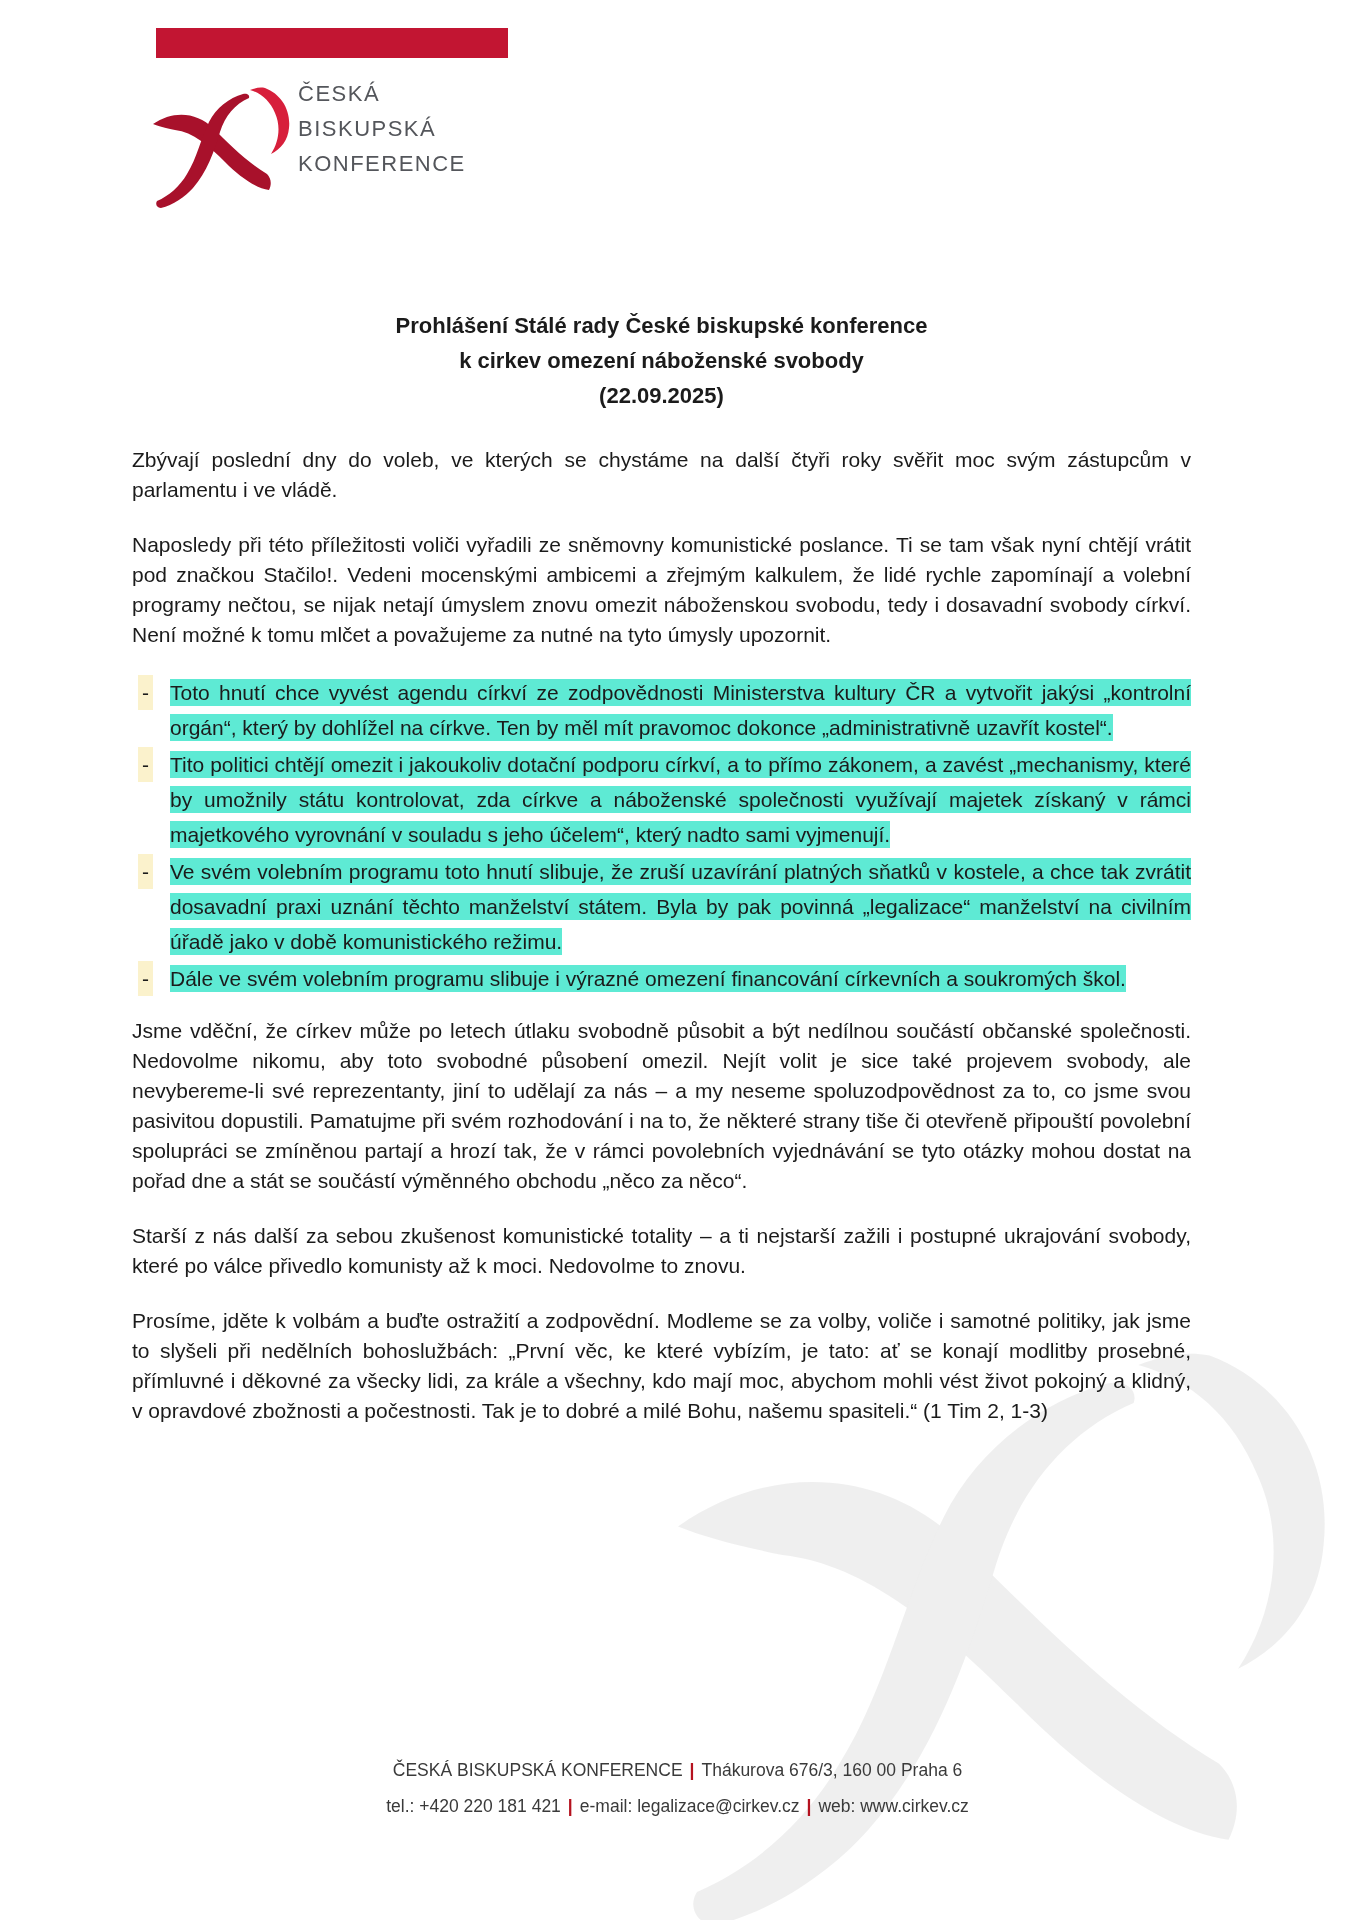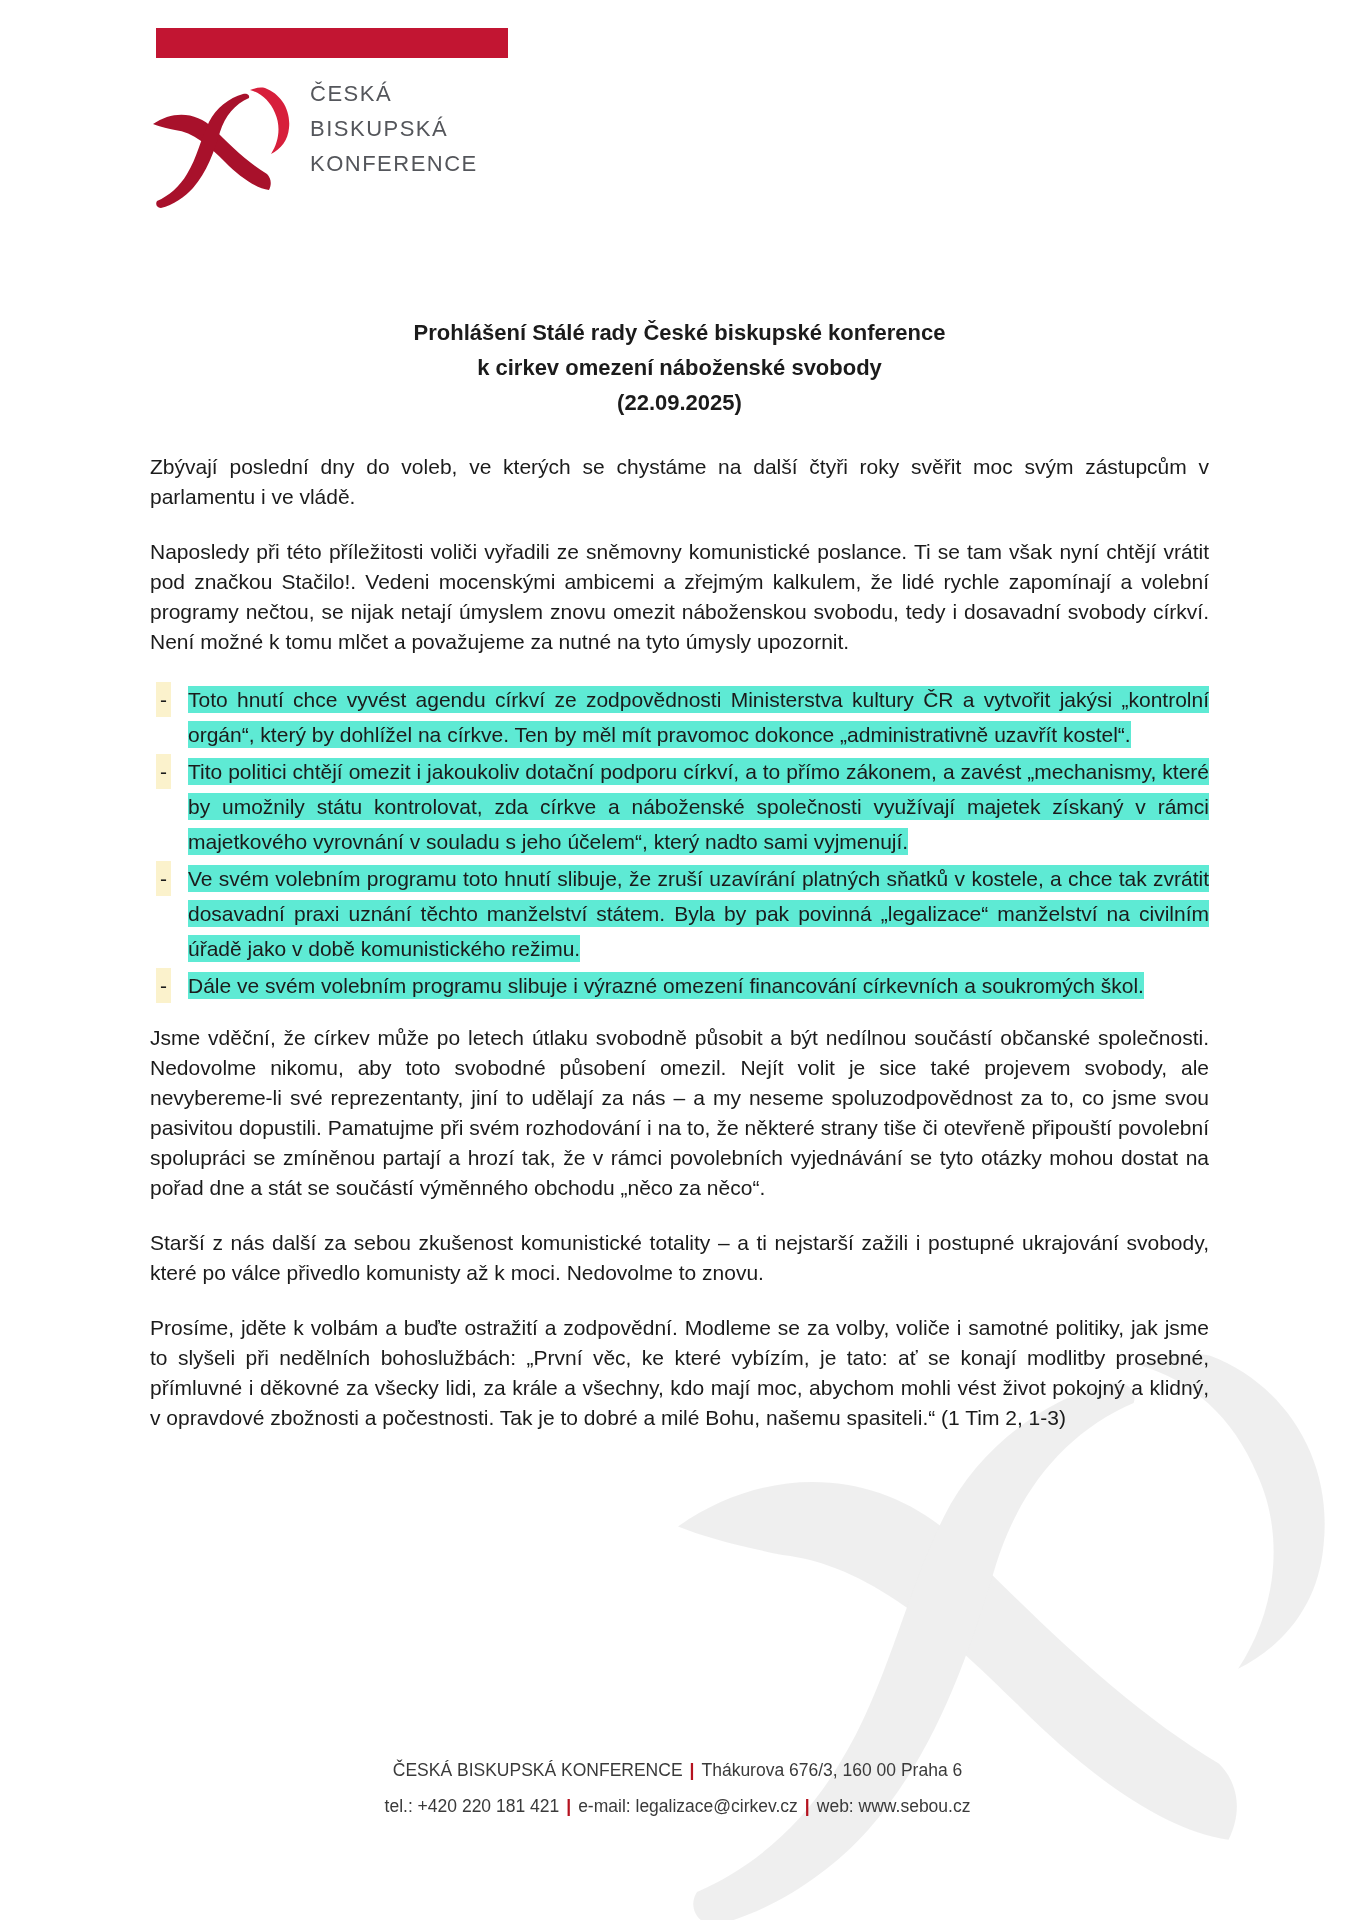--- a/index.html
+++ b/index.html
@@ -8,30 +8,30 @@
     width:1349px;height:1920px;
     background:#ffffff;
     overflow:hidden;
     font-family:"Liberation Sans", sans-serif;
     color:#1b1b1b;
   }
   
   .red-bar{position:absolute;left:156px;top:28px;width:352px;height:30px;background:#C21532;}
   .logo-mark{position:absolute;left:153px;top:86px;width:138px;height:127px;}
   .wordmark{
-    position:absolute;left:310px;top:76px;
+    position:absolute;left:298px;top:76px;
     font-size:22px;line-height:35px;letter-spacing:1.5px;
     color:#54565B;
   }
   
   .watermark{position:absolute;left:678px;top:1340px;width:655px;height:615px;opacity:0.09;}
   
   .doc{
-    position:absolute;left:132px;top:315px;width:1059px;
-    font-size:21px;line-height:30px;text-align:justify;margin-left:18px;
+    position:absolute;left:132px;top:308px;width:1059px;
+    font-size:21px;line-height:30px;text-align:justify;
   }
   .doc-title{
     text-align:center;font-weight:bold;font-size:22px;line-height:35px;
     margin:0 0 32px 0;
   }
   .doc p{margin:0 0 25px 0;}
   .italic{}
   .bullets{margin:0 0 20px 0;padding:0;list-style:none;}
   .bullets li{
     position:relative;
@@ -126,17 +126,17 @@
       <span>Prosíme, jděte k volbám a buďte ostražití a zodpovědní. Modleme se za volby, voliče i samotné politiky, jak jsme to slyšeli při nedělních bohoslužbách: „První věc, ke které vybízím, je tato: ať se konají modlitby prosebné, přímluvné i děkovné za všecky lidi, za krále a všechny, kdo mají moc, abychom mohli vést život pokojný a klidný, v opravdové zbožnosti a počestnosti. Tak je to dobré a milé Bohu, našemu spasiteli.“ (1 Tim 2, 1-3)</span>
     </p>
 
   </div>
 
   <div class="footer">
     <div>
       <span>ČESKÁ BISKUPSKÁ KONFERENCE</span><span class="sep">|</span><span>Thákurova 676/3, 160 00 Praha 6</span>
     </div>
     <div>
-      <span>tel.: +420 220 181 421</span><span class="sep">|</span><span>e-mail: legalizace@cirkev.cz</span><span class="sep">|</span><span>web: www.sebou.cz</span>
+      <span>tel.: +420 220 181 421</span><span class="sep">|</span><span>e-mail: legalizace@cirkev.cz</span><span class="sep">|</span><span>web: www.cirkev.cz</span>
     </div>
   </div>
 
 </div>
 
 </body></html>

